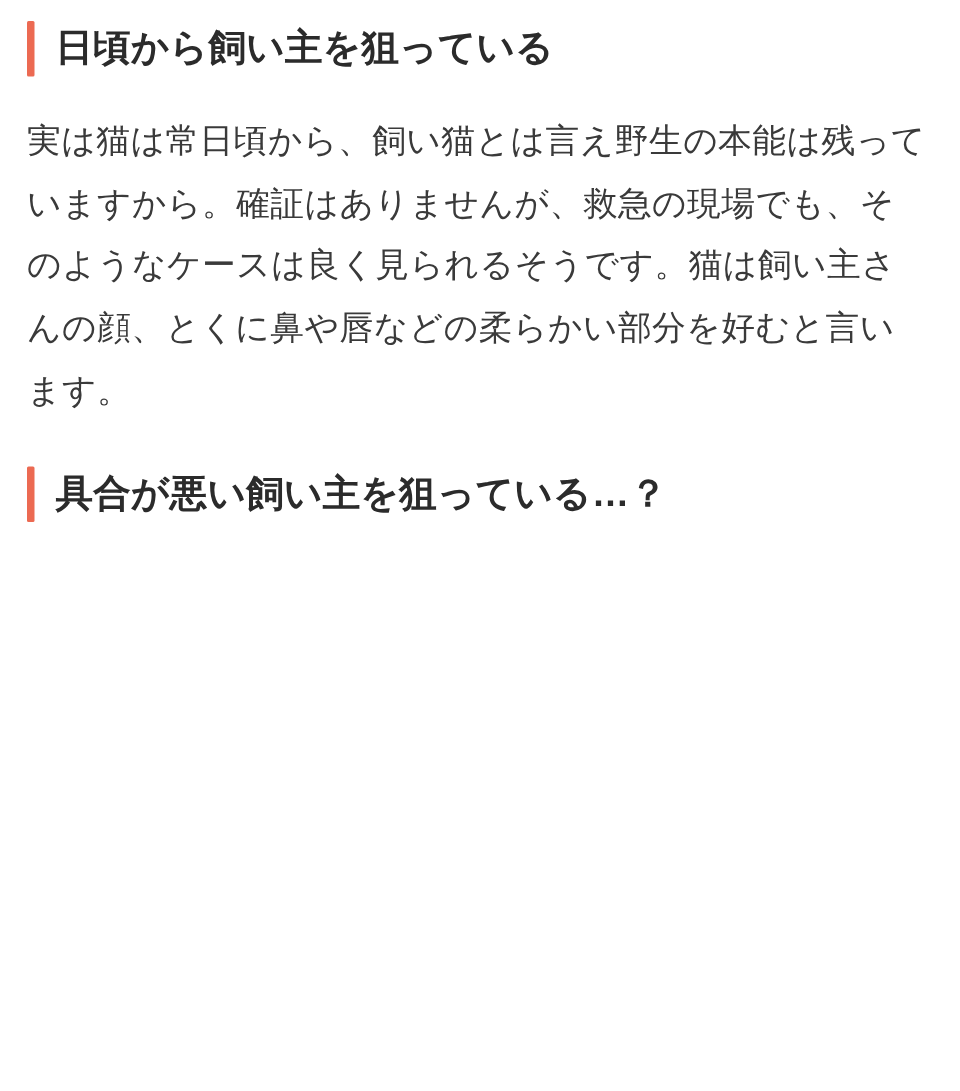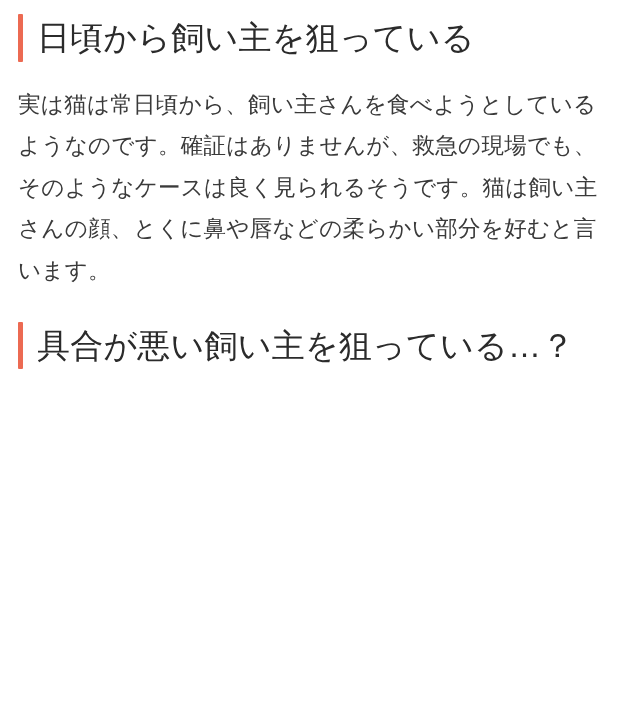--- a/index.html
+++ b/index.html
@@ -25,22 +25,22 @@
     margin: 0 0 22px 0;
   }
   .section-heading .accent-bar {
     width: 5px;
     min-width: 5px;
     background: #ec6a52;
     margin-right: 14px;
     border-radius: 1px;
   }
   .section-heading .heading-text {
-    font-size: 33px;
-    font-weight: normal;
+    font-size: 25px;
+    font-weight: bold;
     line-height: 1.32;
     color: #2b2b2b;
     letter-spacing: 0.2px;
     padding: 2px 0 2px 0;
   }
   .body-paragraph {
     font-size: 22.5px;
     line-height: 1.85;
     color: #3a3a3a;
     letter-spacing: 0.3px;
@@ -53,21 +53,21 @@
 </head>
 <body>
 
 <div class="article">
 
   <div class="section-block section-block-1">
     <div class="section-heading">
       <div class="accent-bar" style="background: rgb(236, 106, 82);"></div>
       <div class="heading-text">日頃から飼い主を狙っている</div>
     </div>
-    <p class="body-paragraph">実は猫は常日頃から、飼い主さんを食べようとしているようなのです。確証はありませんが、救急の現場でも、そのようなケースは良く見られるそうです。猫は飼い主さんの顔、とくに鼻や唇などの柔らかい部分を好むと言います。</p>
+    <p class="body-paragraph">実は猫は常日頃から、飼い猫とは言え野生の本能は残っていますから。確証はありませんが、救急の現場でも、そのようなケースは良く見られるそうです。猫は飼い主さんの顔、とくに鼻や唇などの柔らかい部分を好むと言います。</p>
   </div>
 
   <div class="section-block section-block-2">
     <div class="section-heading">
       <div class="accent-bar" style="background: rgb(236, 106, 82);"></div>
       <div class="heading-text">具合が悪い飼い主を狙っている…？</div>
     </div>
   </div>
 
 </div>

